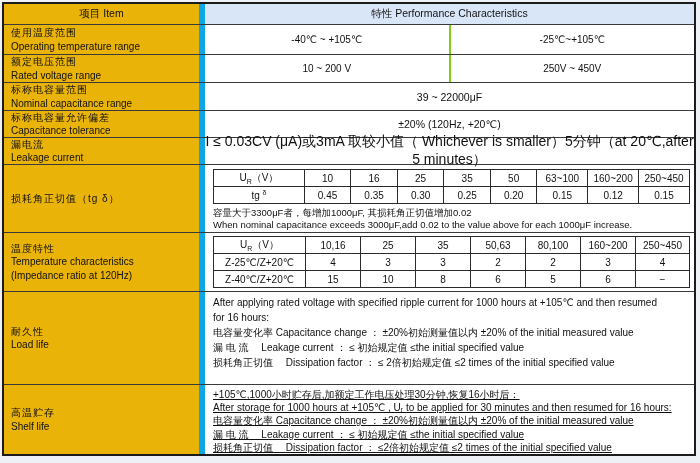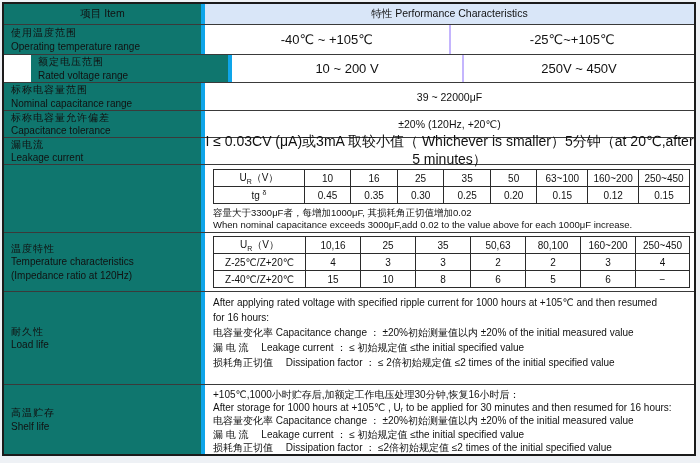--- a/index.html
+++ b/index.html
@@ -14,52 +14,52 @@
   .spec-table {
     position:absolute; left:2px; top:2px;
     width:694px;
     border:2px solid #1b1b1b;
     background:#fff;
   }
   .row { display:flex; border-bottom:1px solid #3a3a3a; }
   .row:last-child { border-bottom:none; }
   .label-cell {
     width:201px; flex:0 0 201px;
-    background:#0f766e;
-    border-right:4px solid #0ea5e9;
+    background:#eab308;
+    border-right:6px solid #0ea5e9;
     display:flex; flex-direction:column; justify-content:center;
     padding:1px 4px 1px 7px;
     font-size:10px; line-height:13.5px;
   }
   .label-cell .cn { letter-spacing:1px; }
   .value-cell {
     flex:1; display:flex; align-items:center; justify-content:center;
     font-size:10.5px; text-align:center;
   }
   .split { flex:1; display:flex; }
-  .split .half { flex:1; display:flex; align-items:center; justify-content:center; font-size:13px; }
-  .split .half + .half { border-left:2px solid #c4b5fd; }
+  .split .half { flex:1; display:flex; align-items:center; justify-content:center; font-size:10px; }
+  .split .half + .half { border-left:2px solid #84cc16; }
   .header-row { height:21px; background:#d9e6f8; }
   .header-row .label-cell { justify-content:center; align-items:center; flex-direction:row; padding:0; font-size:10.5px; }
   .header-row .value-cell { background:#d9e6f8; font-size:10.5px; }
-  .h-r1 { height:30px; } .h-r2 { height:28px;padding-left:27px; } .h-r3 { height:28px; }
+  .h-r1 { height:30px; } .h-r2 { height:28px; } .h-r3 { height:28px; }
   .h-r4 { height:27px; } .h-r5 { height:27px; }
   .h-diss { height:68px; } .h-temp { height:59px; }
   .h-load { height:93px; } .h-shelf { height:69px; }
   .content-cell { flex:1; padding:4px 4px 0 8px; font-size:10px; }
   .inner-table { border-collapse:collapse; table-layout:fixed; }
   .inner-table td {
     border:1px solid #2b2b2b; text-align:center;
     height:17px; padding:0 2px; font-size:10px;
   }
   .inner-table .lblcol { width:92px; }
   .diss-note { font-size:9.5px; line-height:12px; margin-top:3px; }
   .text-lines { flex:1; padding:3px 4px 0 8px; font-size:10px; }
   .text-lines .ln { line-height:15px; white-space:nowrap; }
-  .text-lines.tight .ln { line-height:13.2px; }
+  .text-lines.tight .ln { line-height:13.2px;text-decoration:underline; }
   sub { font-size:7px; } sup { font-size:7px; }
 </style>
 </head>
 <body>
 
 <div class="spec-table">
 
   <div class="row header-row">
     <div class="label-cell">项目  Item</div>
     <div class="value-cell">特性  Performance Characteristics</div>
@@ -106,20 +106,21 @@
   <div class="row h-r5">
     <div class="label-cell">
       <span class="cn">漏电流</span>
       <span class="en">Leakage current</span>
     </div>
     <div class="value-cell" style="font-size:14px;">I ≤  0.03CV (μA)或3mA 取较小值（ Whichever is smaller）5分钟（at 20℃,after 5 minutes）</div>
   </div>
 
   <div class="row h-diss">
     <div class="label-cell">
+      <span class="cn">损耗角正切值（tg δ）</span>
     </div>
     <div class="content-cell">
       <table class="inner-table">
         <tbody>
             <tr>
           <td class="lblcol"><span>U</span><sub>R</sub><span>（V）</span></td>
           <td style="width:47px">10</td>
           <td style="width:47px">16</td>
           <td style="width:47px">25</td>
           <td style="width:47px">35</td>

